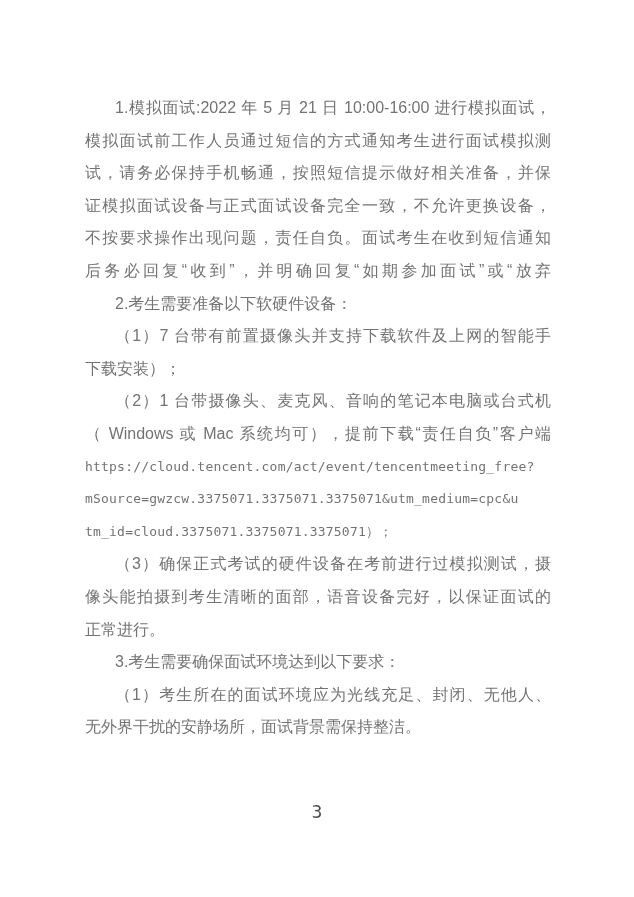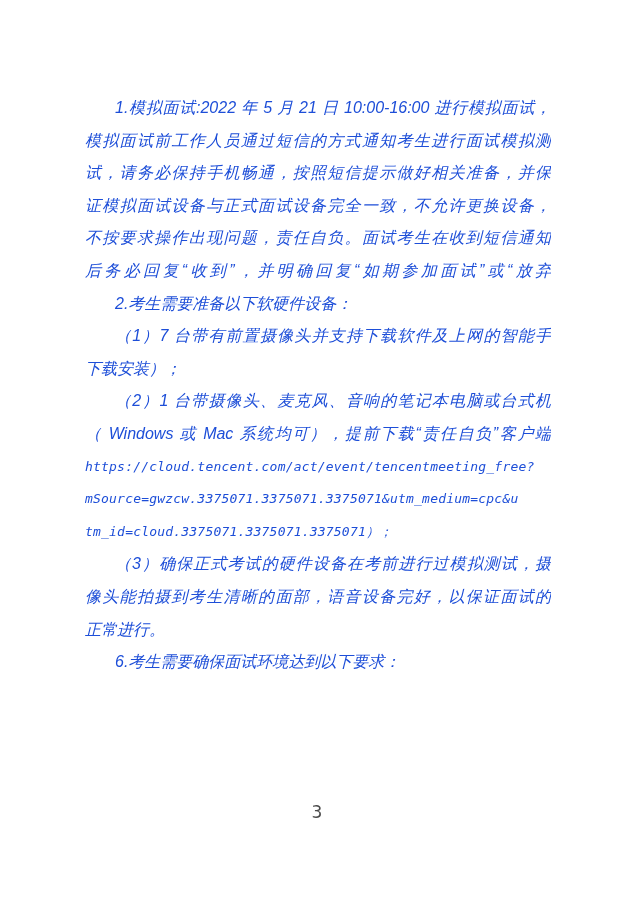--- a/index.html
+++ b/index.html
@@ -51,21 +51,21 @@
     font-size: 17px;
     line-height: 26px;
     color: #4a4a4a;
     font-family: "DejaVu Sans", "Liberation Sans", sans-serif;
   }
 </style>
 </head>
 <body>
 
 <div class="page" style="background: rgb(255, 255, 255);">
-  <div class="doc" id="doc" style="color: #1d4ed8; font-style: italic;">
+  <div class="doc" id="doc" style="color: #737373;">
       <div class="para">
         <div class="line first">1.模拟面试:2022 年 5 月 21 日 10:00-16:00 进行模拟面试，</div>
         <div class="line">模拟面试前工作人员通过短信的方式通知考生进行面试模拟测</div>
         <div class="line">试，请务必保持手机畅通，按照短信提示做好相关准备，并保</div>
         <div class="line">证模拟面试设备与正式面试设备完全一致，不允许更换设备，</div>
         <div class="line">不按要求操作出现问题，责任自负。面试考生在收到短信通知</div>
         <div class="line">后务必回复“收到”，并明确回复“如期参加面试”或“放弃</div>
       </div>
       <div class="para">
         <div class="line first plast">2.考生需要准备以下软硬件设备：</div>
@@ -80,19 +80,23 @@
         <div class="line ascii">https://cloud.tencent.com/act/event/tencentmeeting_free?fro</div>
         <div class="line ascii">mSource=gwzcw.3375071.3375071.3375071&amp;utm_medium=cpc&amp;u</div>
         <div class="line plast ascii">tm_id=cloud.3375071.3375071.3375071）；</div>
       </div>
       <div class="para">
         <div class="line first">（3）确保正式考试的硬件设备在考前进行过模拟测试，摄</div>
         <div class="line">像头能拍摄到考生清晰的面部，语音设备完好，以保证面试的</div>
         <div class="line plast">正常进行。</div>
       </div>
       <div class="para">
-        <div class="line first plast">6.考生需要确保面试环境达到以下要求：</div>
+        <div class="line first plast">3.考生需要确保面试环境达到以下要求：</div>
+      </div>
+      <div class="para">
+        <div class="line first">（1）考生所在的面试环境应为光线充足、封闭、无他人、</div>
+        <div class="line plast">无外界干扰的安静场所，面试背景需保持整洁。</div>
       </div>
     </div>
   <div class="footer">
     <span class="pagenum" style="color: rgb(74, 74, 74);">3</span>
   </div>
 </div>
 
 </body></html>

